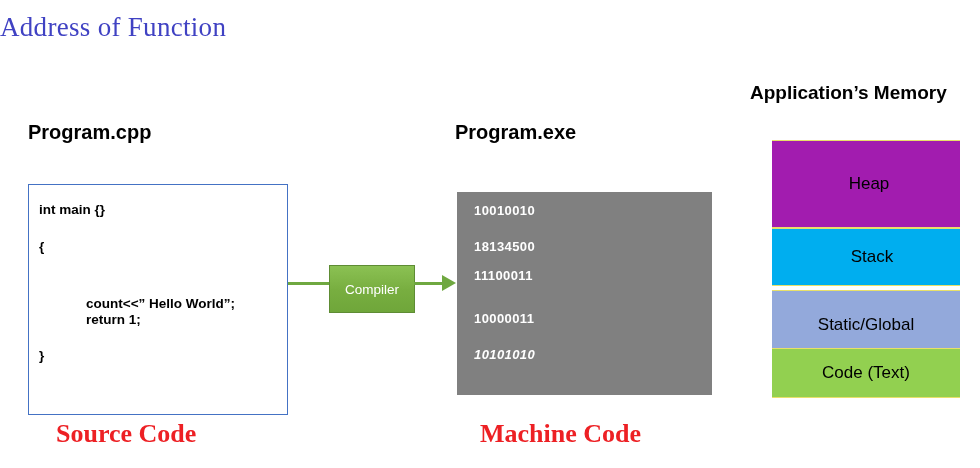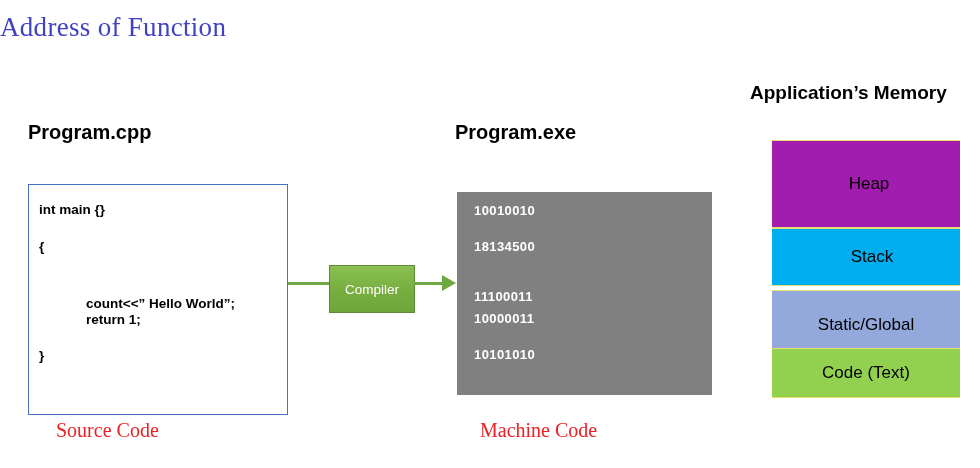--- a/index.html
+++ b/index.html
@@ -117,23 +117,23 @@
     left: 17px;
     font-family: "Liberation Sans", sans-serif;
     font-weight: bold;
     font-size: 13px;
     color: #ffffff;
     letter-spacing: 0.4px;
     white-space: pre;
   }
   .bin-line.b0 { top: 11px; }
   .bin-line.b1 { top: 47px; }
-  .bin-line.b2 { top: 97px; }
+  .bin-line.b2 { top: 76px; }
   .bin-line.b3 { top: 119px; }
-  .bin-line.b4 { top: 155px; }
+  .bin-line.b4 { top: 155px; font-style: italic; }
 
   
   .mem-stack {
     position: absolute;
     left: 772px;
     top: 140px;
     width: 188px;
     height: 258px;
   }
   .mem-block {
@@ -152,22 +152,22 @@
   }
   .mem-block.m0 { top: 0px;   height: 88px; }
   .mem-block.m1 { top: 88px;  height: 58px; padding-left: 12px; }
   .mem-block.m2 { top: 150px; height: 70px; }
   .mem-block.m3 { top: 208px; height: 50px; }
 
   
   .caption {
     position: absolute;
     font-family: "Liberation Serif", serif;
-    font-weight: normal;
-    font-size: 20px;
+    font-weight: bold;
+    font-size: 26px;
     color: #ED2024;
     white-space: nowrap;
   }
   #caption-source  { left: 56px;  top: 419px; }
   #caption-machine { left: 480px; top: 419px; }
 </style>
 </head>
 <body>
 
 <div id="canvas">

